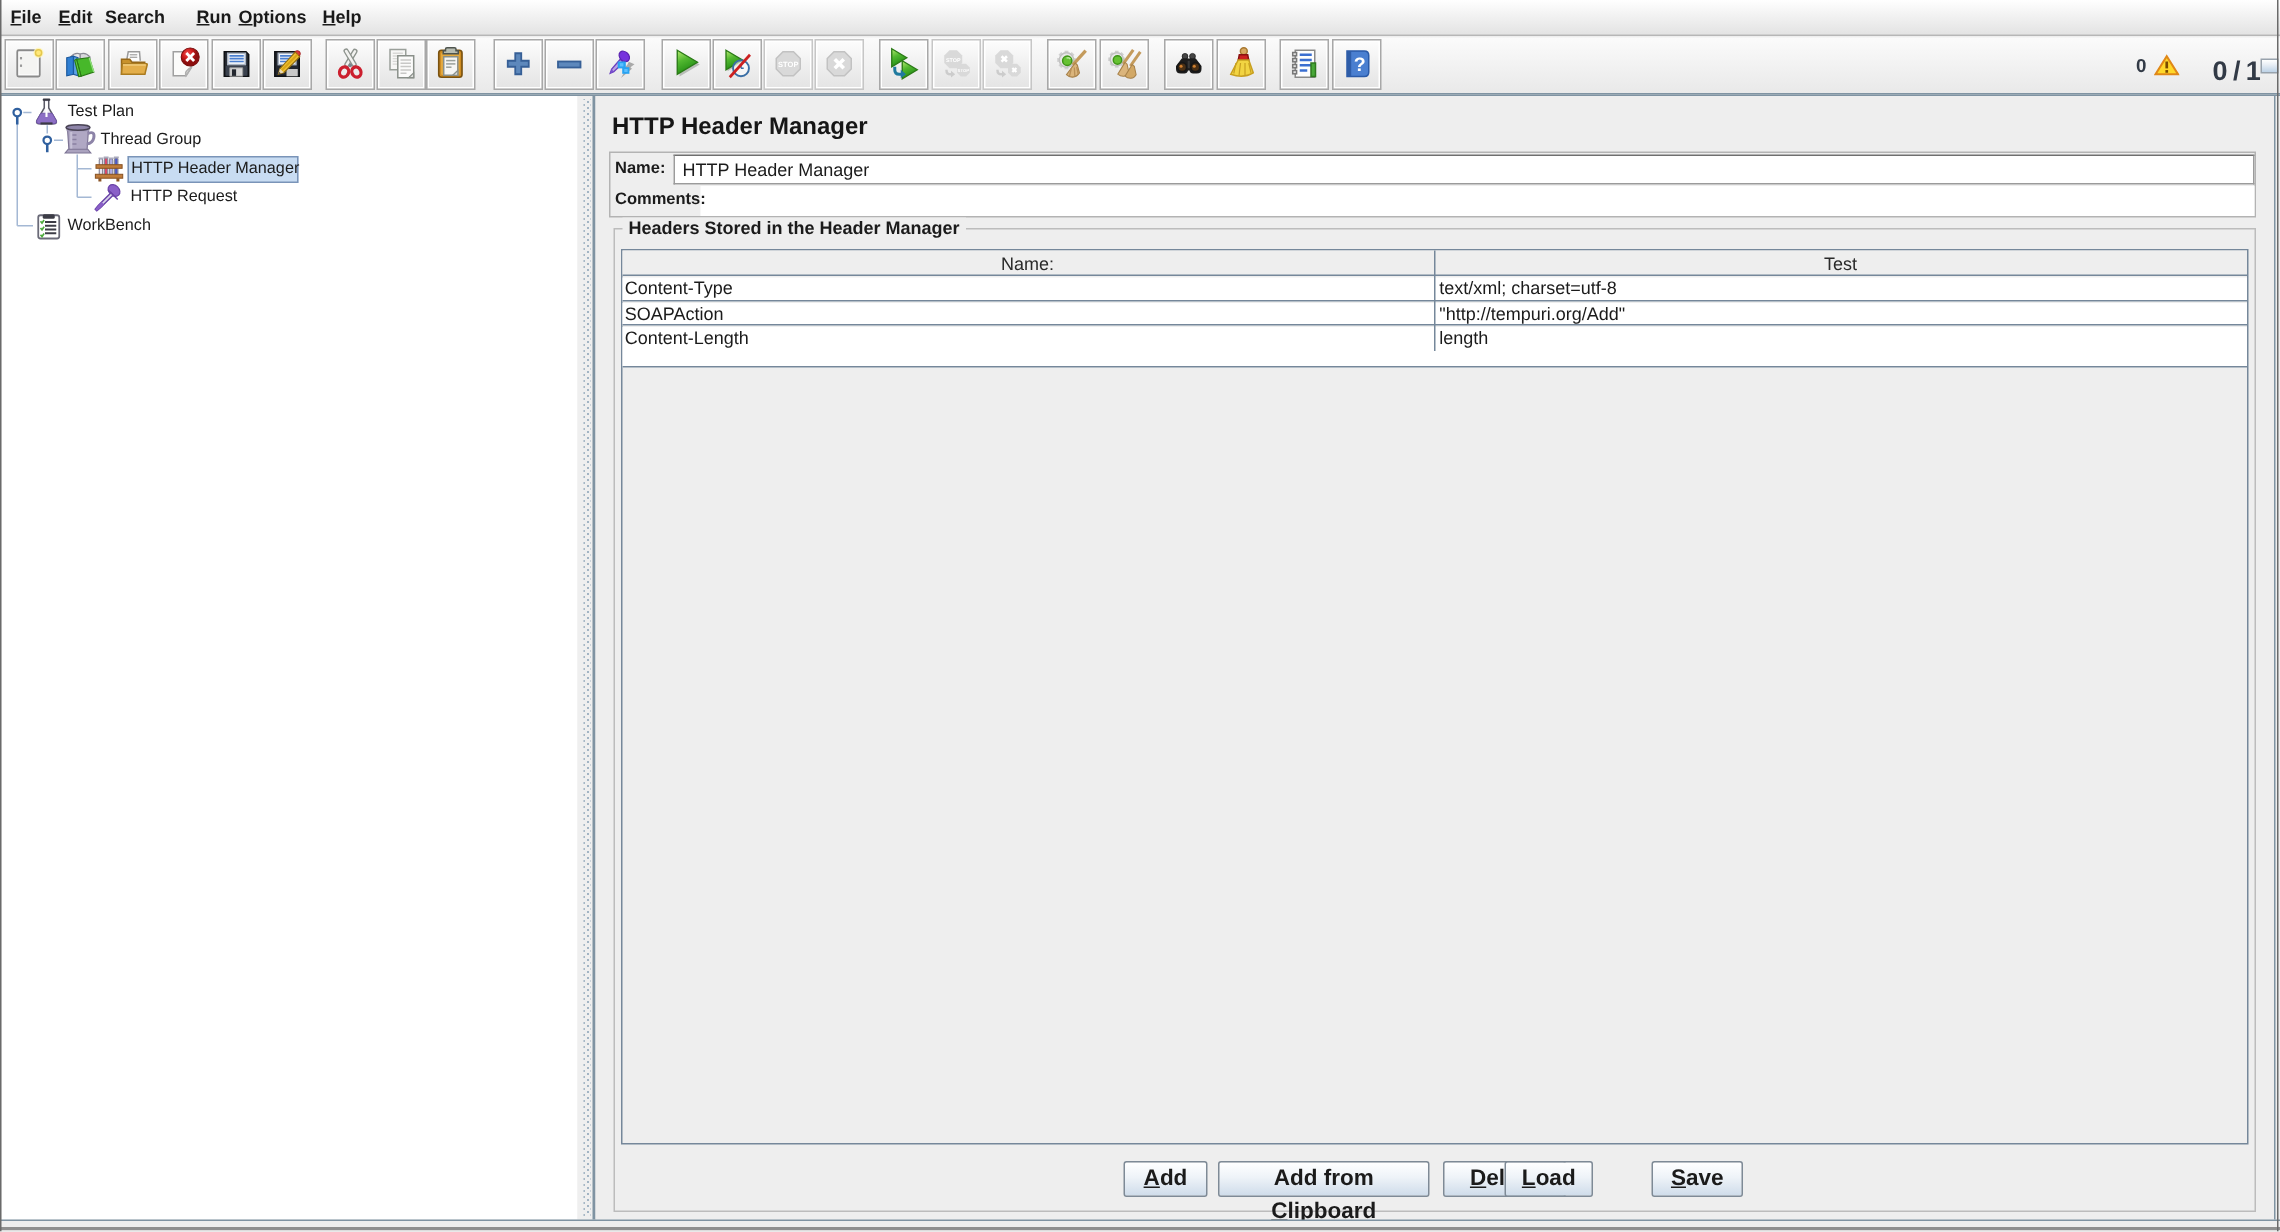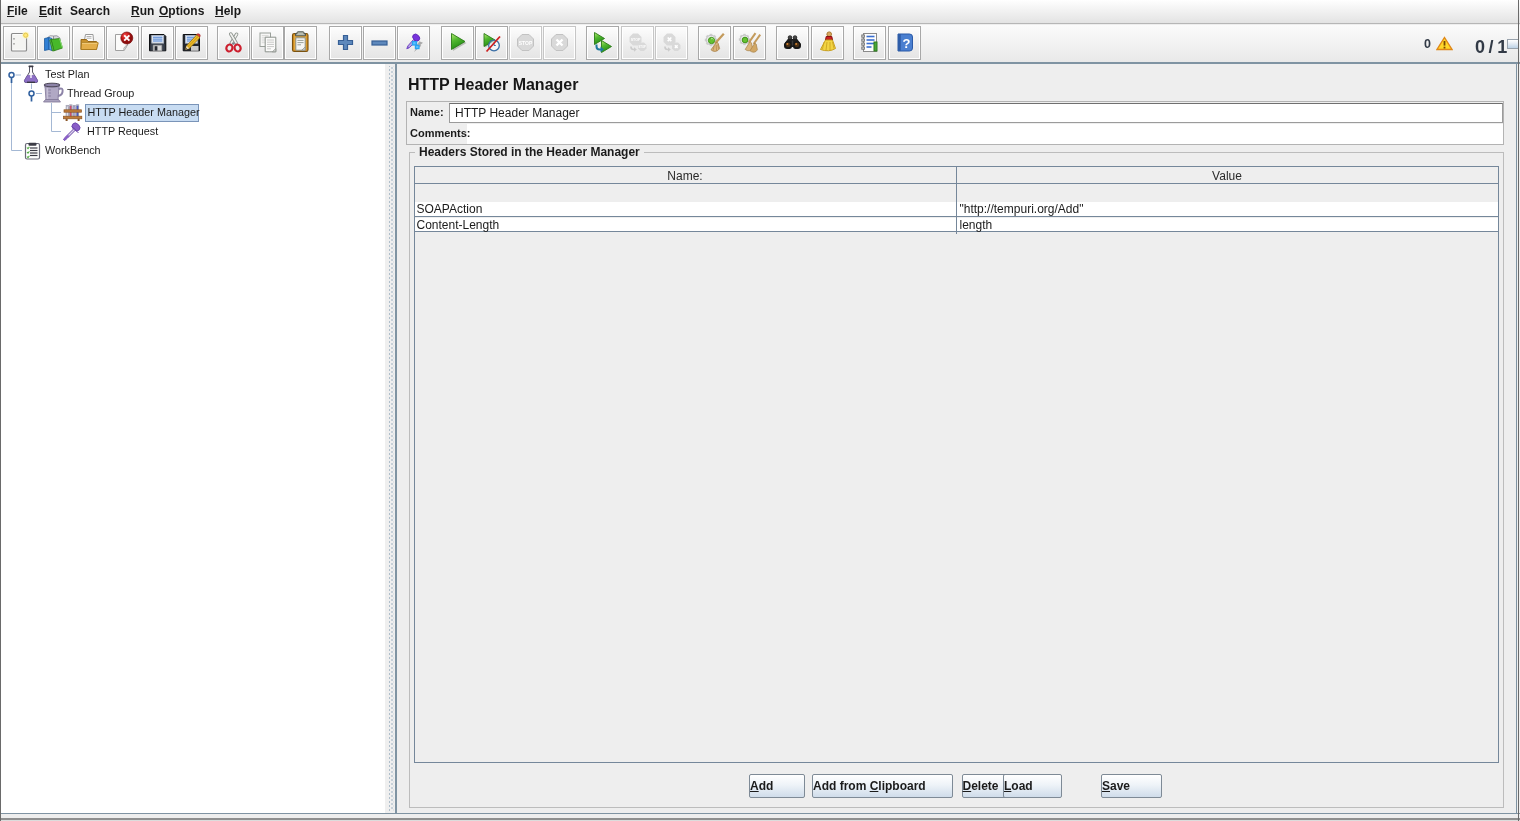--- a/index.html
+++ b/index.html
@@ -27,21 +27,21 @@
 #botline{position:absolute;left:0;top:813px;width:1520px;height:1px;background:#7f93a2;}
 #botstrip{position:absolute;left:0;top:814px;width:1520px;height:4px;background:#eeeeee;}
 #botline2{position:absolute;left:0;top:818px;width:1520px;height:1.5px;background:#8f8f8f;}
 #botlight{position:absolute;left:0;top:819.5px;width:1520px;height:1.5px;background:#dcdcdc;}
 #frame-l{position:absolute;left:0;top:0;width:1px;height:821px;background:#6a6a6a;z-index:50;}
 #frame-r{position:absolute;left:1518px;top:0;width:1px;height:821px;background:#6a6a6a;z-index:50;}
 .treelabel{position:absolute;font-size:10.8px;color:#1b1b1b;white-space:nowrap;}
 .blabel{position:absolute;font-size:11px;font-weight:bold;color:#1b1b1b;z-index:3;}
 .jbtn{position:absolute;top:710px;height:24px;border:1px solid #7e8a96;border-radius:2px;
   background:linear-gradient(#ffffff,#eef3f8 45%,#cfdcea);
-  font-size:12px;font-weight:bold;color:#1b1b1b;text-align:left;line-height:22px;}
+  font-size:15px;font-weight:bold;color:#1b1b1b;text-align:center;line-height:22px;}
 </style>
 </head>
 <body>
 <div id="menubar">
   <span class="mi" style="left:7px"><u>F</u>ile</span>
   <span class="mi" style="left:39px"><u>E</u>dit</span>
   <span class="mi" style="left:70px">Search</span>
   <span class="mi" style="left:131px"><u>R</u>un</span>
   <span class="mi" style="left:159px"><u>O</u>ptions</span>
   <span class="mi" style="left:215px"><u>H</u>elp</span>
@@ -474,27 +474,31 @@
 <span class="blabel" style="position:absolute;left:13px;top:42px">Name:</span>
 <div style="position:absolute;left:52px;top:38.5px;width:1054px;height:20px;background:#ffffff;border:1px solid #9b9b9b;border-top-color:#6f6f6f;"></div>
 <span style="position:absolute;left:58px;top:42px;font-size:12px;color:#1b1b1b">HTTP Header Manager</span>
 <span class="blabel" style="position:absolute;left:13px;top:63px">Comments:</span>
 <div style="position:absolute;left:70px;top:59.5px;width:1036px;height:20px;background:#ffffff"></div>
 <div style="position:absolute;left:12px;top:87.5px;width:1095px;height:656px;border:1px solid #bcbcbc"></div>
 <div style="position:absolute;left:18px;top:81px;background:#eeeeee;padding:0 4px;font-size:12px;font-weight:bold;color:#1b1b1b">Headers Stored in the Header Manager</div>
 <div style="position:absolute;left:16.5px;top:101.5px;width:1085px;height:597px;border:1px solid #75879a;background:#eeeeee">
   <div style="position:absolute;left:0;top:0;width:1083px;height:17px;border-bottom:1px solid #75879a;background:#eeeeee">
     <span style="position:absolute;left:0;top:2px;width:541px;text-align:center;font-size:12px;color:#2a2a2a">Name:</span>
-    <span style="position:absolute;left:542px;top:2px;width:541px;text-align:center;font-size:12px;color:#2a2a2a">Value</span>
+    <span style="position:absolute;left:542px;top:2px;width:541px;text-align:center;font-size:12px;color:#2a2a2a">Test</span>
+  </div>
+  <div style="position:absolute;left:0;top:18px;width:1083px;height:16px;border-bottom:1px solid #75879a;background:#ffffff">
+    <span style="position:absolute;left:2px;top:0.5px;font-size:12px;color:#1b1b1b">Content-Type</span>
+    <span style="position:absolute;left:545px;top:0.5px;font-size:12px;color:#1b1b1b">text/xml; charset=utf-8</span>
   </div>
   <div style="position:absolute;left:0;top:35px;width:1083px;height:15px;border-bottom:1px solid #75879a;background:#ffffff">
     <span style="position:absolute;left:2px;top:0px;font-size:12px;color:#1b1b1b">SOAPAction</span>
     <span style="position:absolute;left:545px;top:0px;font-size:12px;color:#1b1b1b">"http://tempuri.org/Add"</span>
   </div>
-  <div style="position:absolute;left:0;top:51px;width:1083px;height:14px;border-bottom:1px solid #75879a;background:#ffffff">
+  <div style="position:absolute;left:0;top:51px;width:1083px;height:27px;border-bottom:1px solid #75879a;background:#ffffff">
     <span style="position:absolute;left:2px;top:0px;font-size:12px;color:#1b1b1b">Content-Length</span>
     <span style="position:absolute;left:545px;top:0px;font-size:12px;color:#1b1b1b">length</span>
   </div>
   <div style="position:absolute;left:541.5px;top:0;width:1px;height:67px;background:#75879a"></div>
 </div>
 <div class="jbtn" style="left:352px;width:56px"><u>A</u>dd</div>
 <div class="jbtn" style="left:415px;width:141px">Add from <u>C</u>lipboard</div>
 <div class="jbtn" style="left:564.5px;width:82px"><u>D</u>elete</div>
 <div class="jbtn" style="left:606px;width:59px"><u>L</u>oad</div>
 <div class="jbtn" style="left:704px;width:61px"><u>S</u>ave</div>

